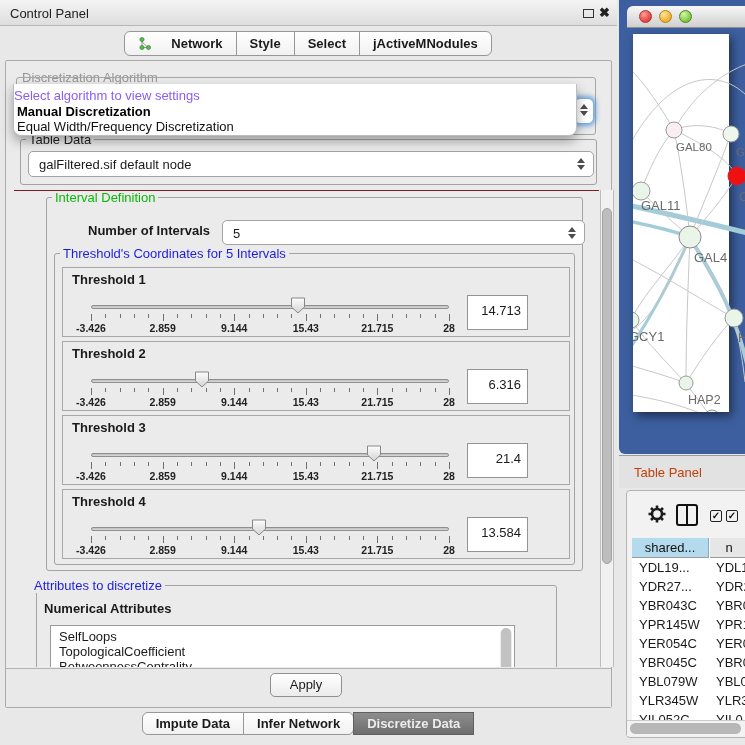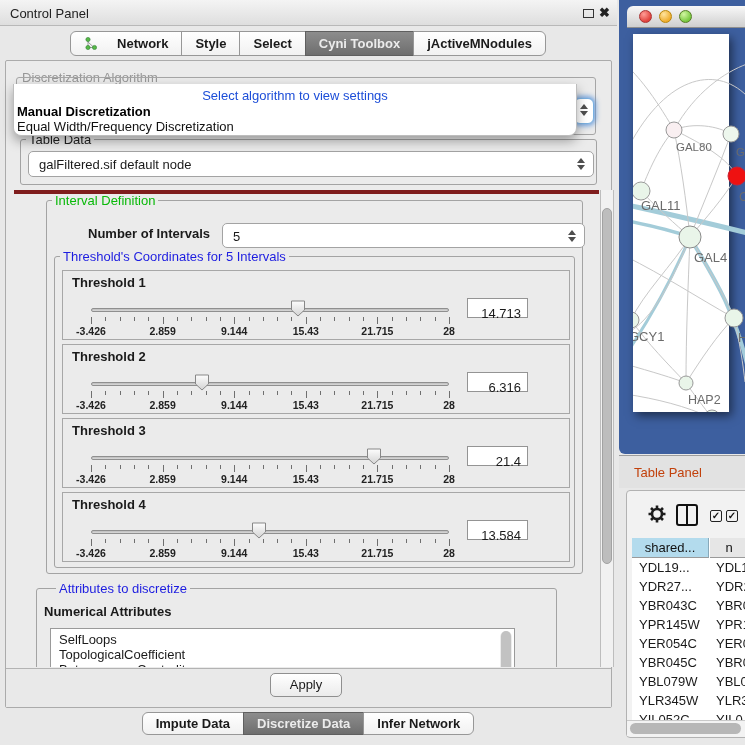--- a/index.html
+++ b/index.html
@@ -32,21 +32,21 @@
   .ghost-label { position:absolute; left:22px; top:70px; font-size:13px; color:#979797; }
   .algo-groupbox { position:absolute; left:16px; top:77px; width:580px; height:58px; border:1px solid #a6a6a6; border-radius:3px; }
   .focus-combo-frag { position:absolute; left:574px; top:98px; width:20px; height:26px; background:#fff;
     border:1px solid #7ab0e0; border-radius:6px; box-shadow:0 0 5px 2px rgba(84,144,217,.8); }
   .focus-combo-frag .arrows { position:absolute; left:5px; top:5px; }
 
   
   .popup { position:absolute; left:13px; top:84px; width:564px; height:52px; background:#fff;
     border:1px solid #bdbdbd; border-top:none; border-radius:0 0 8px 8px;
     box-shadow:0 5px 12px rgba(0,0,0,.35); z-index:5; }
-  .popup-hint { position:absolute; left:0; top:4px; width:100%; text-align:center; font-size:13px; color:#1d4ed8; }
+  .popup-hint { position:absolute; left:0; top:4px; width:100%; font-size:13px; color:#8b5cf6; }
   .popup-opt1 { position:absolute; left:3px; top:20px; font-size:13px; font-weight:bold; color:#000; }
   .popup-opt2 { position:absolute; left:3px; top:35px; font-size:13px; color:#111; }
 
   
   .groupbox { position:absolute; border:1px solid #a3a3a3; border-radius:3px; }
   .grouplabel { position:absolute; font-size:13px; background:#ebebeb; padding:0 3px; white-space:nowrap; z-index:2; }
   .gl-green { color:#09b909; }
   .gl-blue  { color:#1d1de0; }
   .gl-dark  { color:#222; }
 
@@ -55,39 +55,39 @@
   .combo .val { position:absolute; left:10px; top:50%; transform:translateY(-50%); white-space:nowrap; }
   .arrows { width:8px; height:12px; position:absolute; }
   .arrows .up, .arrows .dn { position:absolute; left:0; width:0; height:0;
     border-left:4px solid transparent; border-right:4px solid transparent; }
   .arrows .up { top:0; border-bottom:5px solid #4e4e4e; }
   .arrows .dn { bottom:0; border-top:5px solid #4e4e4e; }
   .combo .arrows { right:8px; top:50%; margin-top:-6px; }
 
   
   .scroll-area { position:absolute; left:14px; top:190px; width:585px; height:477px; overflow:hidden;
-    border-top:4px solid #7f1d1d; }
+    border-top:1px solid #7f1d1d; }
   .vscroll { position:absolute; left:600px; top:190px; width:14px; height:477px; background:#f1f1f1;
     border:1px solid #bdbdbd; border-top:none; border-bottom:none; }
   .vscroll .thumb { position:absolute; left:1px; top:18px; width:10px; height:356px; background:#bdbdbd;
     border:1px solid #a2a2a2; border-radius:6px; }
 
   
   .th-panel { position:absolute; left:48px; width:508px; height:70px; background:#ebebeb; border:1px solid #a7a7a7; }
   .th-label { position:absolute; left:9px; top:4px; font-size:13px; font-weight:bold; }
   .slider-zone { position:absolute; left:28px; top:28px; width:358px; height:20px; }
   .track { position:absolute; left:0; top:9px; width:358px; height:4px;
     background:linear-gradient(#bdbdbd,#dadada); border:1px solid #8f8f8f; border-radius:3px; }
   .thumb-pin { position:absolute; top:1px; width:15px; height:17px; transform:translateX(-50%); }
   .ruler { position:absolute; left:28px; top:46px; width:358px; height:8px; }
   .ruler .tick { position:absolute; top:0; width:1px; height:4px; background:#6f6f6f; }
   .ruler .tick.major { height:7px; }
   .ticklabels { position:absolute; left:28px; top:54px; width:358px; height:12px; }
   .ticklabels span { position:absolute; transform:translateX(-50%); font-size:10.5px; font-weight:bold; color:#222; white-space:nowrap; }
-  .val-field { position:absolute; left:404px; top:27px; width:61px; height:20px; background:#fff;
+  .val-field { position:absolute; left:404px; top:27px; width:61px; height:35px; background:#fff;
     border:1px solid #949494; font-size:13px; text-align:right; line-height:29px; padding-right:6px; }
 
   
   .attr-list { position:absolute; background:#fff; border:1px solid #9a9a9a; font-size:13px; }
   .attr-list .item { padding-left:8px; line-height:15px; white-space:nowrap; }
   .list-scroll { position:absolute; right:2px; top:2px; bottom:2px; width:12px; background:#ececec; border-radius:6px; }
   .list-scroll .thumb { position:absolute; left:1px; top:0; width:10px; height:100%; background:#c2c2c2; border-radius:6px; }
 
   
   .apply-strip { position:absolute; left:6px; top:668px; width:605px; height:39px; background:#e9e9e9; border-top:1px solid #b3b3b3; }
@@ -158,23 +158,20 @@
         <circle cx="4" cy="10.5" r="2.1" fill="#57b947" stroke="#2e7d32" stroke-width="0.6"></circle>
         <circle cx="10.5" cy="10.5" r="2.1" fill="#57b947" stroke="#2e7d32" stroke-width="0.6"></circle>
       </svg>
       <span>Network</span>
     </div>
     <div class="tabbtn">
         <span>Style</span>
       </div>
     <div class="tabbtn">
         <span>Select</span>
-      </div>
-    <div class="tabbtn sel">
-        <span>Cyni Toolbox</span>
       </div>
     <div class="tabbtn last">
         <span>jActiveMNodules</span>
       </div>
   </div>
 
   <div class="main-panel"></div>
 
   <div class="ghost-label">Discretization Algorithm</div>
   <div class="algo-groupbox"></div>
@@ -408,21 +405,21 @@
         <span style="left:20%">2.859</span>
         <span style="left:40%">9.144</span>
         <span style="left:60%">15.43</span>
         <span style="left:80%">21.715</span>
         <span style="left:100%">28</span>
       </div>
       <div class="val-field">13.584</div>
     </div>
 
     <div class="groupbox" style="left:22px; top:394px; width:521px; height:95px;"></div>
-    <div class="grouplabel gl-blue" style="left:42px; top:387px;">Attributes to discretize</div>
+    <div class="grouplabel gl-blue" style="left:17px; top:387px;">Attributes to discretize</div>
     <div style="position:absolute; left:30px; top:410px; font-size:13px; font-weight:bold;">Numerical Attributes</div>
     <div class="attr-list" style="left:36px; top:434px; width:465px; height:60px;">
       <div class="item" style="padding-top:3px;">SelfLoops</div>
       <div class="item">TopologicalCoefficient</div>
       <div class="item">BetweennessCentrality</div>
       <div class="list-scroll">
           <div class="thumb"></div>
         </div>
     </div>
   </div>
@@ -432,25 +429,25 @@
     </div>
 
   <div class="apply-strip">
     <div class="apply-btn">Apply</div>
   </div>
 
   <div class="bottom-tabrow">
     <div class="tabbtn first">
         <span>Impute Data</span>
       </div>
+    <div class="tabbtn last">
+        <span>Infer Network</span>
+      </div>
     <div class="tabbtn sel">
         <span>Discretize Data</span>
-      </div>
-    <div class="tabbtn last">
-        <span>Infer Network</span>
       </div>
   </div>
 </div>
 
 <div class="net-window">
   <div class="net-titlebar">
     <div class="light red"></div>
     <div class="light yellow"></div>
     <div class="light green"></div>
   </div>

